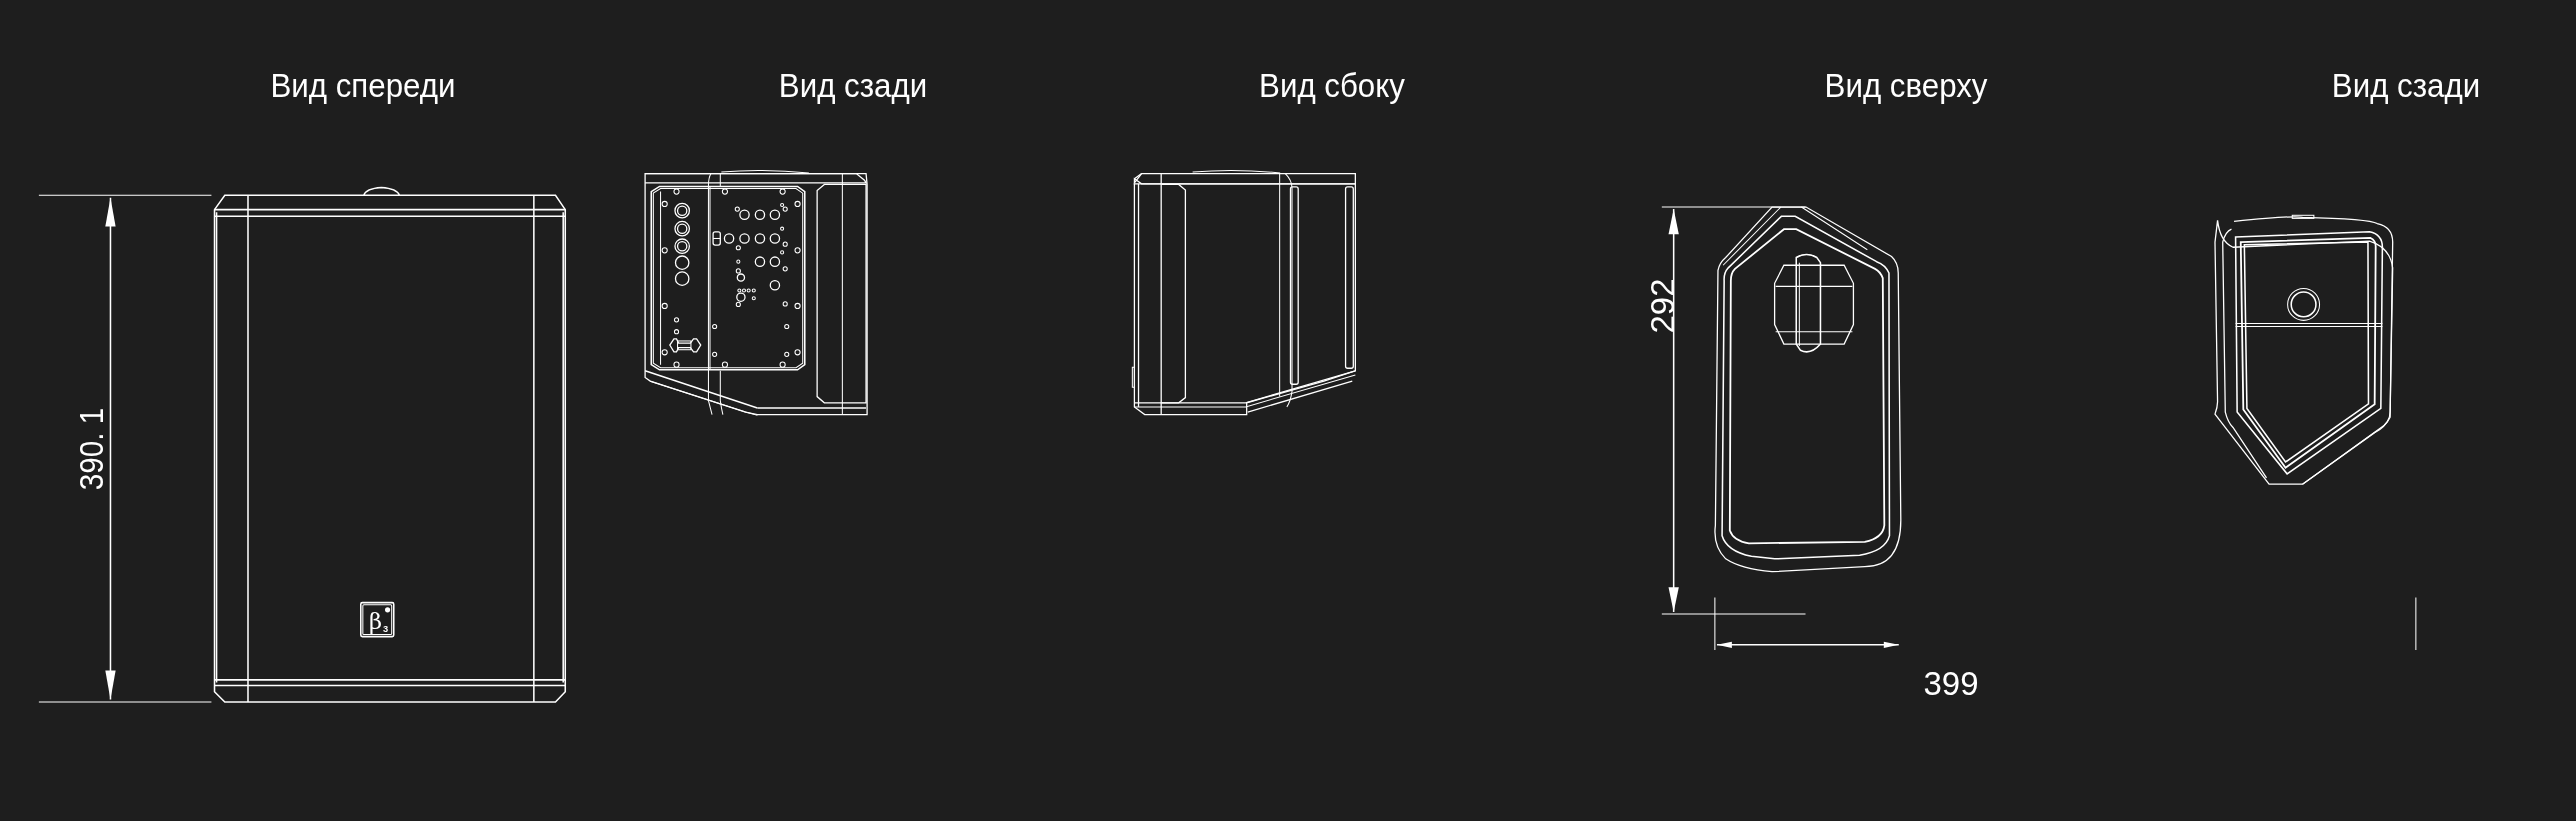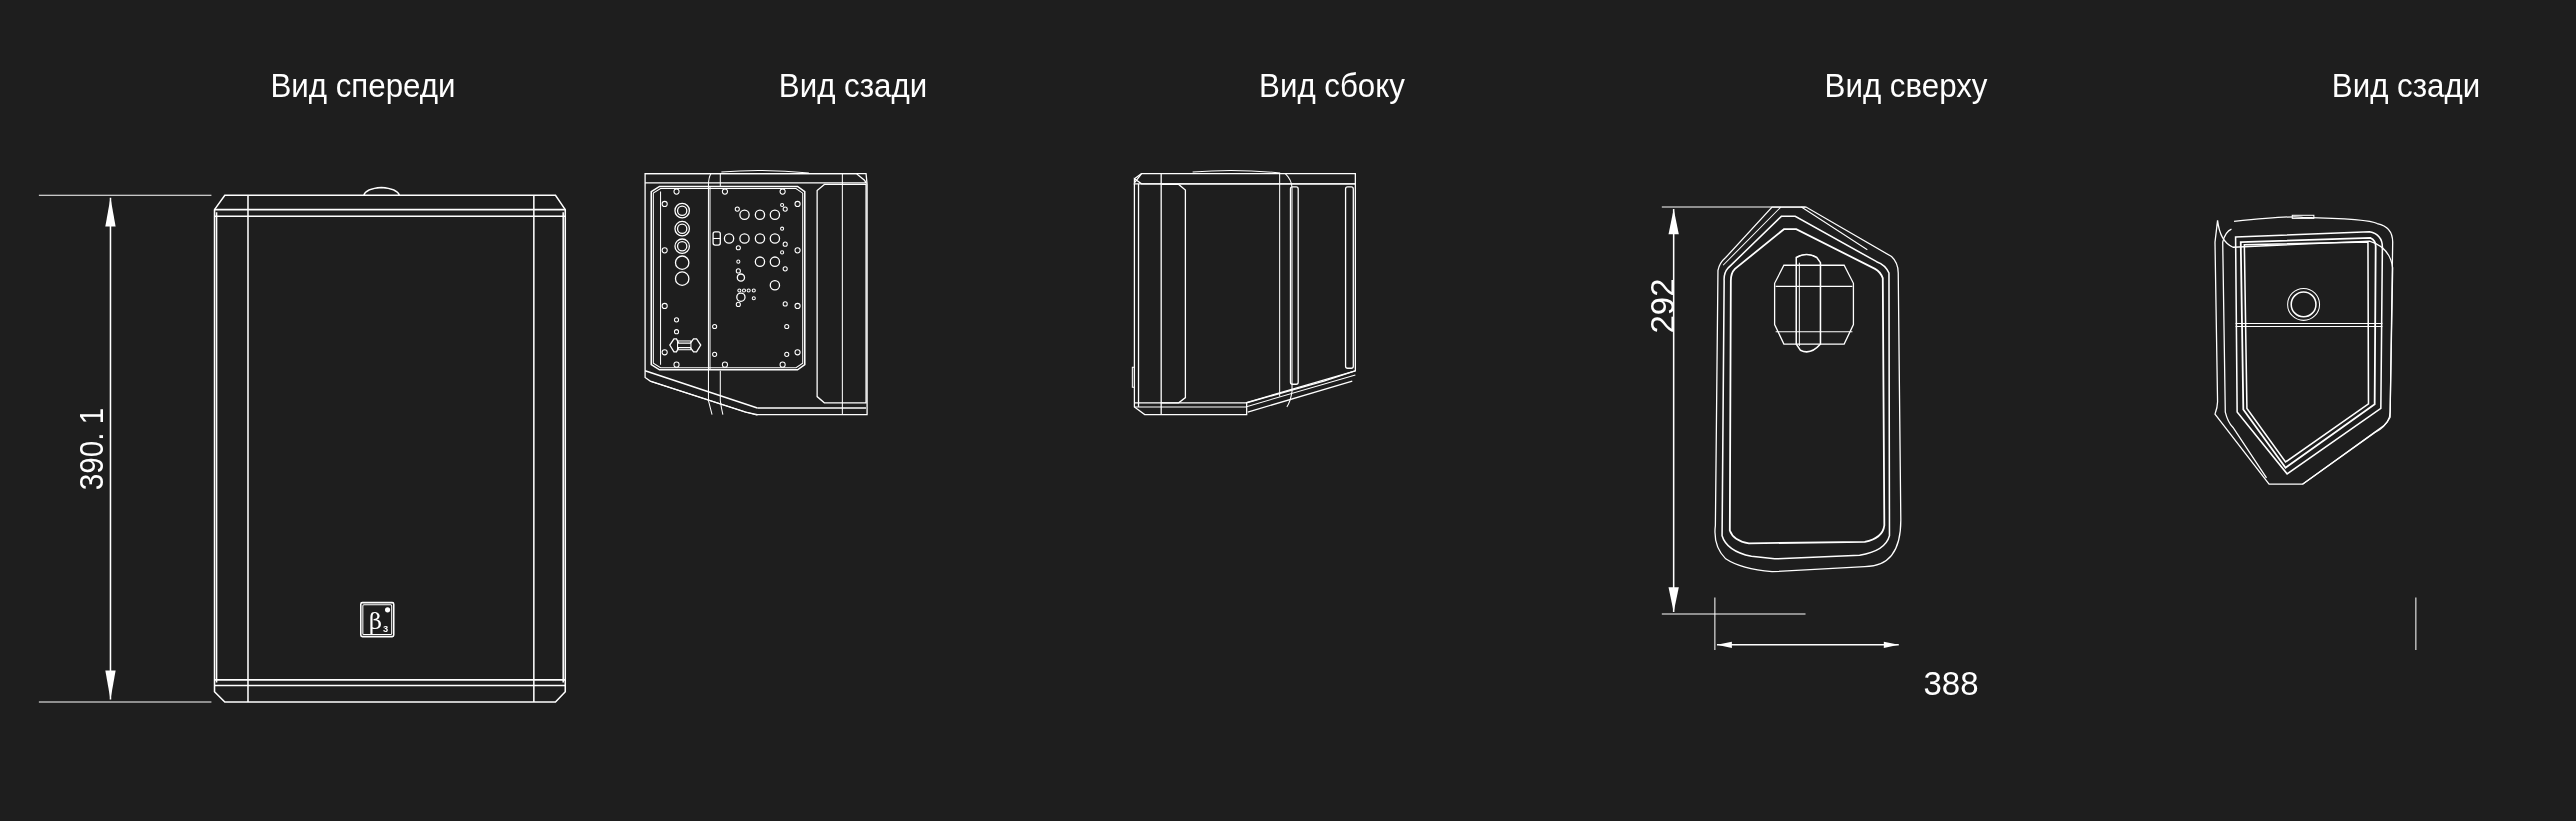--- a/index.html
+++ b/index.html
@@ -202,14 +202,14 @@
     <line x1="4340" y1="628" x2="4625" y2="628" stroke-width="2"></line>
     <line x1="4340" y1="634" x2="4625" y2="634" stroke-width="2"></line>
     <circle cx="4472" cy="591" r="31" stroke-width="2"></circle>
     <circle cx="4472" cy="591" r="24" stroke-width="3"></circle>
     <rect x="4450" y="418" width="42" height="6" stroke-width="2"></rect>
   </g>
 </svg>
 
 <div class="dim vert" style="left:92px; top:449px; transform:translate(-50%,-50%) rotate(-90deg) scaleX(0.9);">390. 1</div>
 <div class="dim vert" style="left:1663px; top:306px;">292</div>
-<div class="dim horiz" style="left:1951px; top:665px;">388</div>
+<div class="dim horiz" style="left:1951px; top:665px;">399</div>
 
 
 </body></html>

